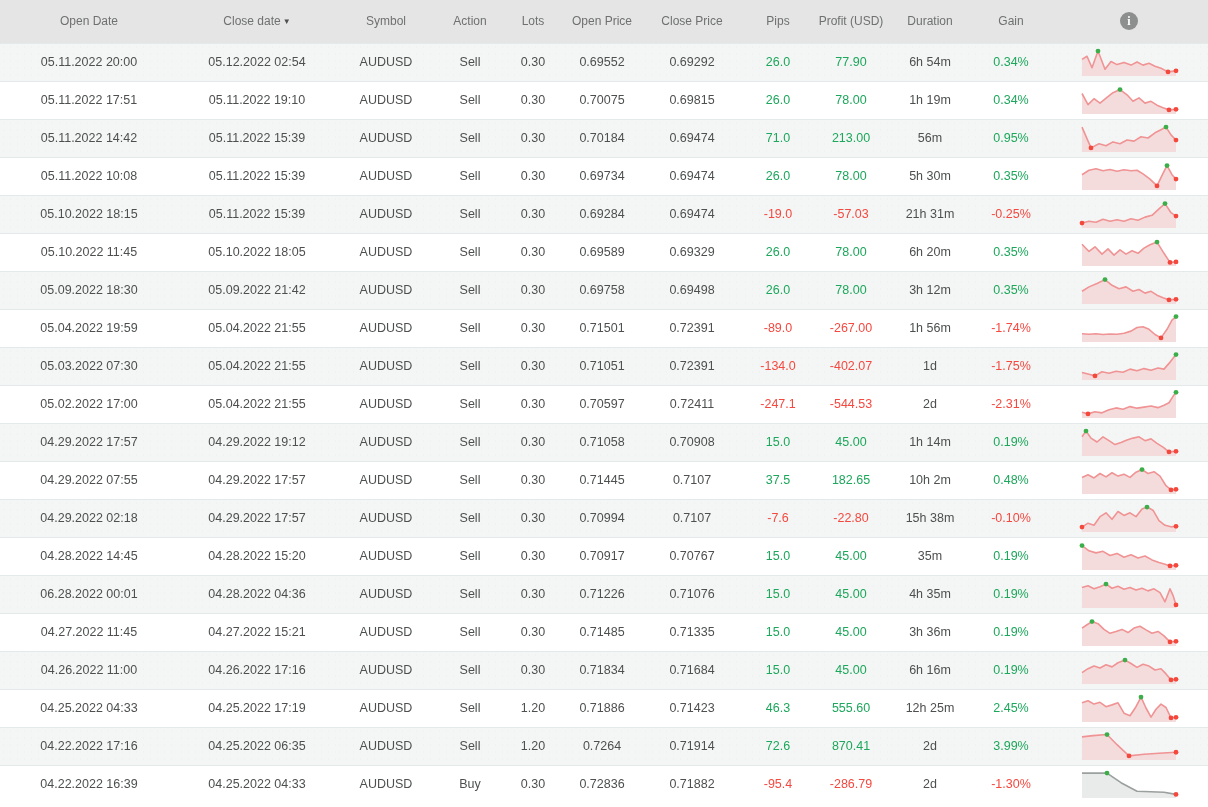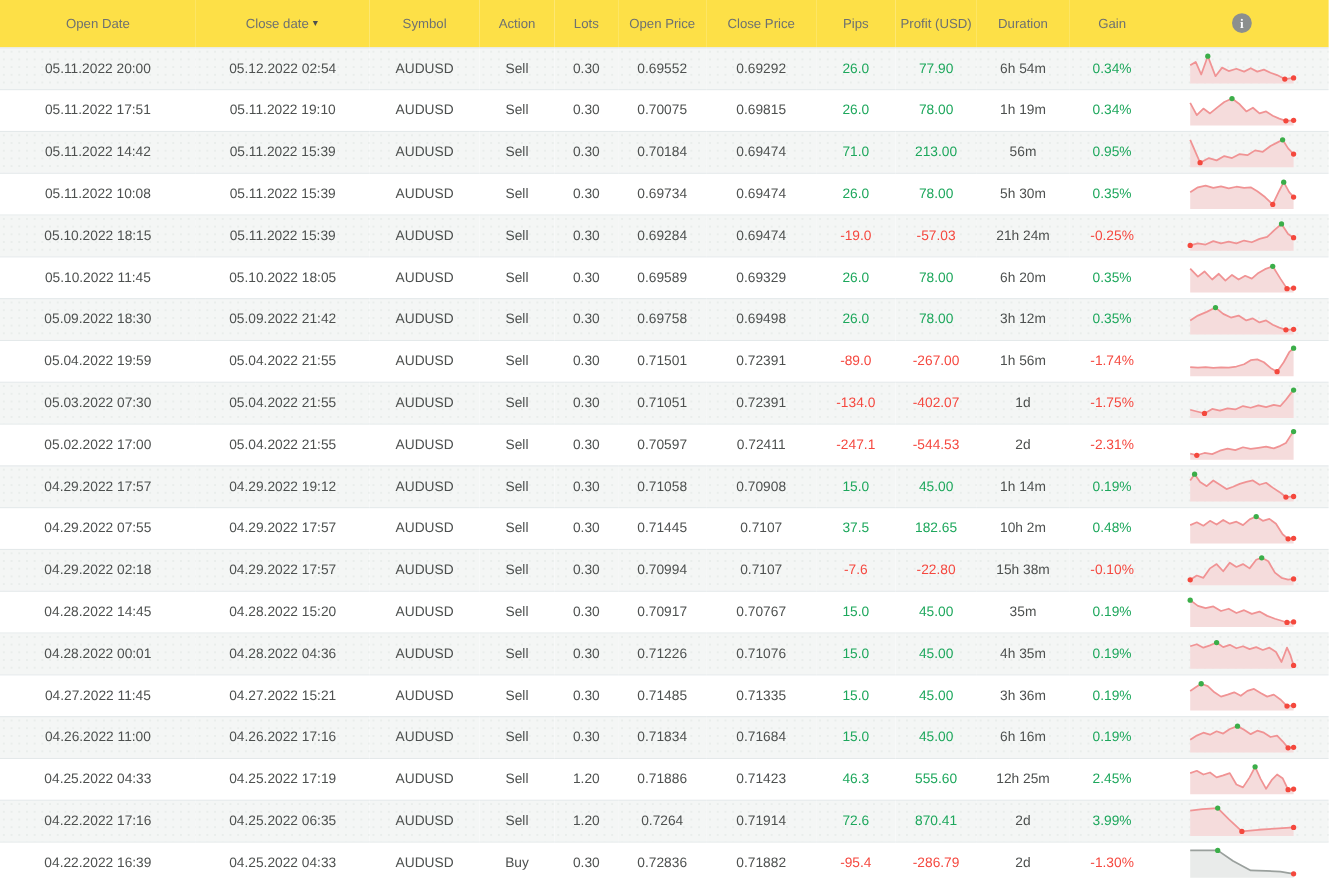--- a/index.html
+++ b/index.html
@@ -12,21 +12,21 @@
     table-layout: fixed;
   }
   thead th {
     height: 43px;
     font-size: 12px;
     font-weight: 400;
     color: #6e7170;
     text-align: center;
     vertical-align: middle;
     padding: 4px 2px;
-    background: #fde047;
+    background: #e5e5e5;
     line-height: 1.25;
   }
   thead th .sort-icon {
     font-size: 8px;
     color: #4d504f;
     margin-left: 2px;
     vertical-align: 1px;
   }
   .info-badge {
     display: inline-block;
@@ -194,21 +194,21 @@
       <tr>
     <td>05.10.2022 18:15</td>
     <td>05.11.2022 15:39</td>
     <td><a class="symbol-link">AUDUSD</a></td>
     <td>Sell</td>
     <td>0.30</td>
     <td>0.69284</td>
     <td>0.69474</td>
     <td class="neg">-19.0</td>
     <td class="neg">-57.03</td>
-    <td>21h 24m</td>
+    <td>21h 31m</td>
     <td class="neg">-0.25%</td>
     <td class="chart-cell">
           <svg viewBox="0 0 100 32" width="100" height="32">
             <polygon points="3,25.1 10,23.28 17,24.32 24,21.2 31,23.28 38,21.72 45,23.28 52,20.68 59,22.240000000000002 66,19.12 73,17.3 80,10.8 86,5.6 92,14.700000000000001 97,18.08 97,30 3,30" fill="#f5dcdc"></polygon>
             <polyline points="3,25.1 10,23.28 17,24.32 24,21.2 31,23.28 38,21.72 45,23.28 52,20.68 59,22.240000000000002 66,19.12 73,17.3 80,10.8 86,5.6 92,14.700000000000001 97,18.08" fill="none" stroke="#f09394" stroke-width="1.6" stroke-linejoin="round"></polyline>
             <circle cx="3" cy="25.1" r="2.4" fill="#f4483d"></circle>
             <circle cx="97" cy="18.08" r="2.4" fill="#f4483d"></circle>
             <circle cx="86" cy="5.6" r="2.4" fill="#3bae49"></circle>
           </svg>
         </td>
@@ -402,21 +402,21 @@
           <svg viewBox="0 0 100 32" width="100" height="32">
             <polygon points="3,5.6 10,10.8 17,12.88 24,11.32 31,15.48 38,13.4 45,17.3 52,14.700000000000001 59,18.08 66,16 73,19.900000000000002 80,22.5 86,24.32 91,25.880000000000003 97,25.36 97,30 3,30" fill="#f5dcdc"></polygon>
             <polyline points="3,5.6 10,10.8 17,12.88 24,11.32 31,15.48 38,13.4 45,17.3 52,14.700000000000001 59,18.08 66,16 73,19.900000000000002 80,22.5 86,24.32 91,25.880000000000003 97,25.36" fill="none" stroke="#f09394" stroke-width="1.6" stroke-linejoin="round"></polyline>
             <circle cx="91" cy="25.880000000000003" r="2.4" fill="#f4483d"></circle>
             <circle cx="97" cy="25.36" r="2.4" fill="#f4483d"></circle>
             <circle cx="3" cy="5.6" r="2.4" fill="#3bae49"></circle>
           </svg>
         </td>
   </tr>
       <tr>
-    <td>04.28.2022 00:01</td>
+    <td>06.28.2022 00:01</td>
     <td>04.28.2022 04:36</td>
     <td><a class="symbol-link">AUDUSD</a></td>
     <td>Sell</td>
     <td>0.30</td>
     <td>0.71226</td>
     <td>0.71076</td>
     <td class="pos">15.0</td>
     <td class="pos">45.00</td>
     <td>4h 35m</td>
     <td class="pos">0.19%</td>

